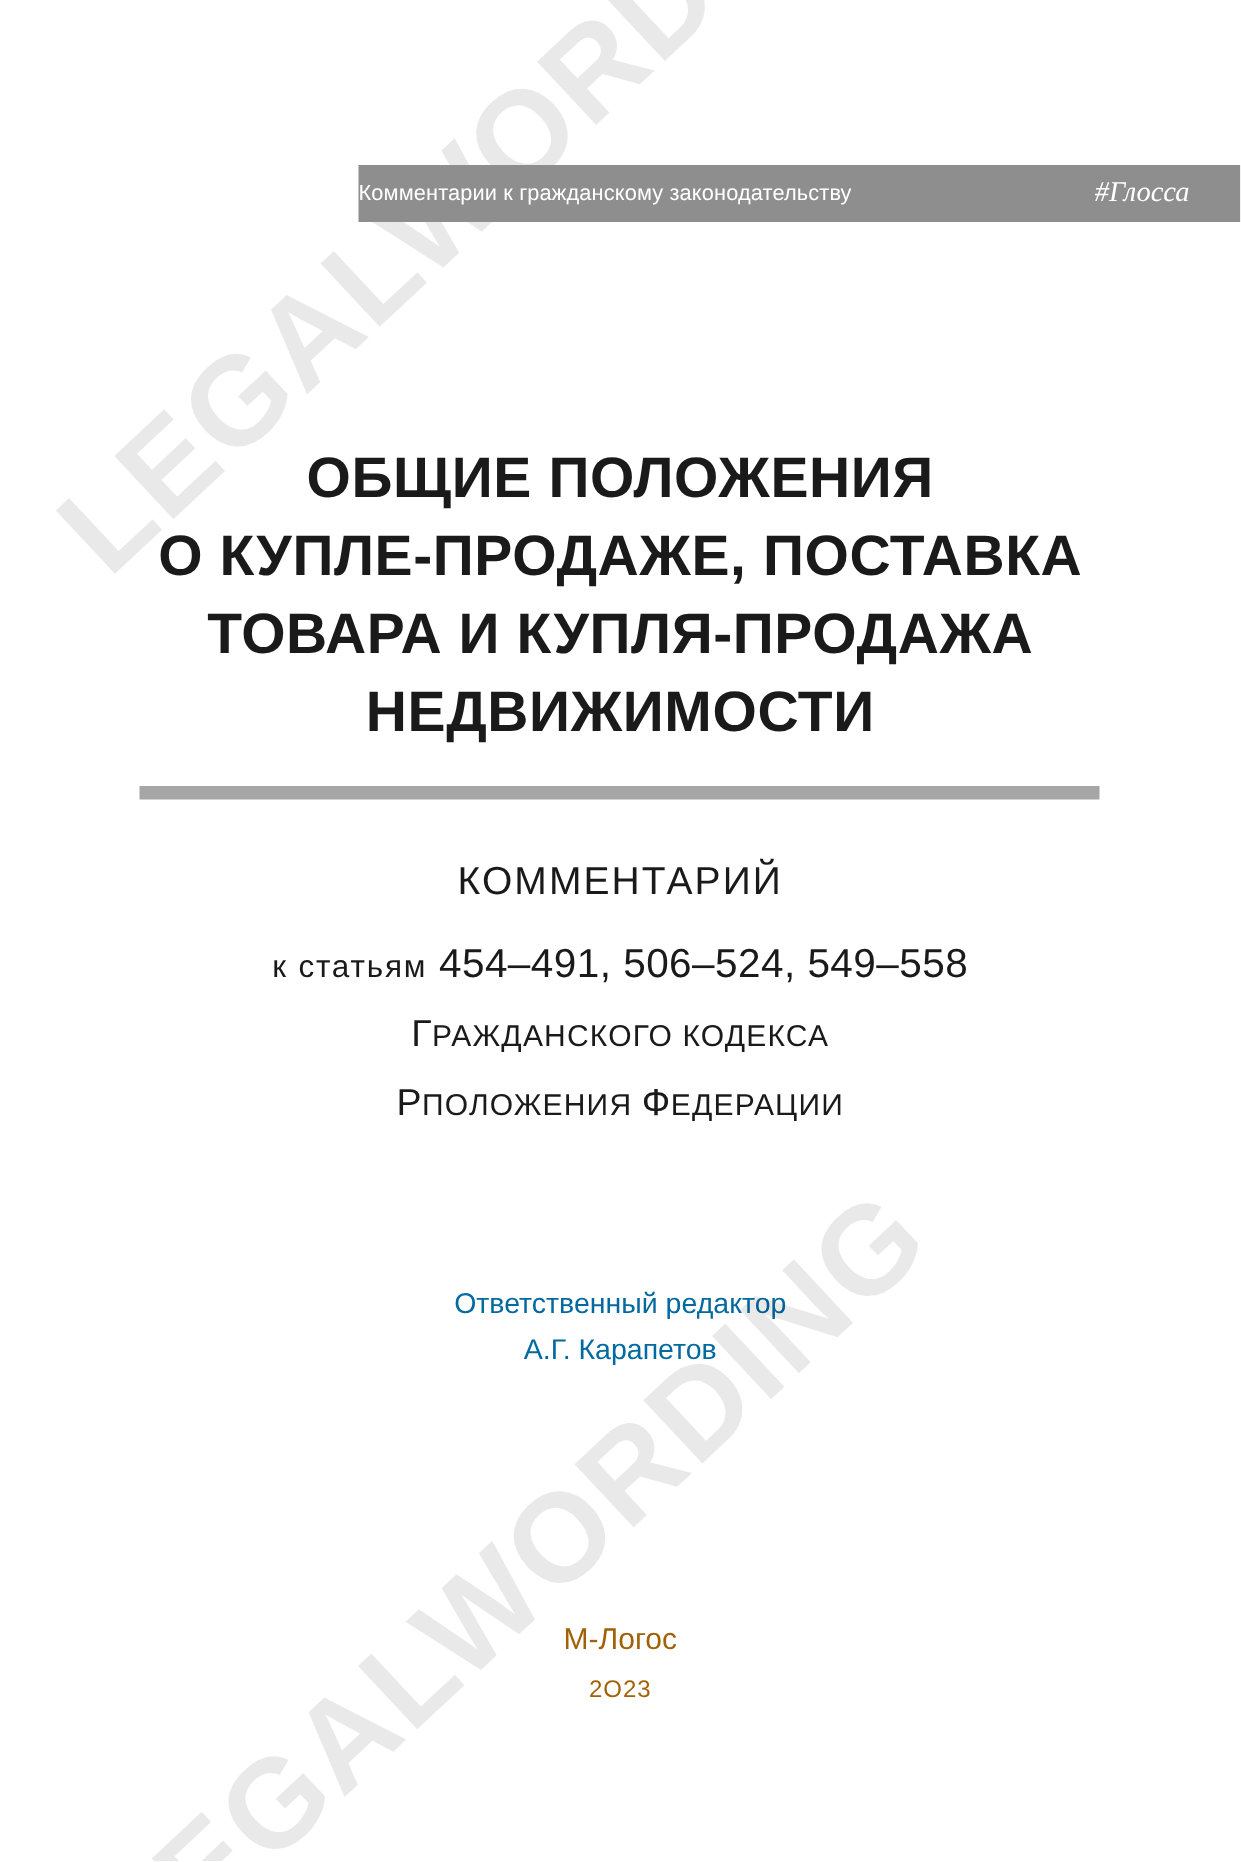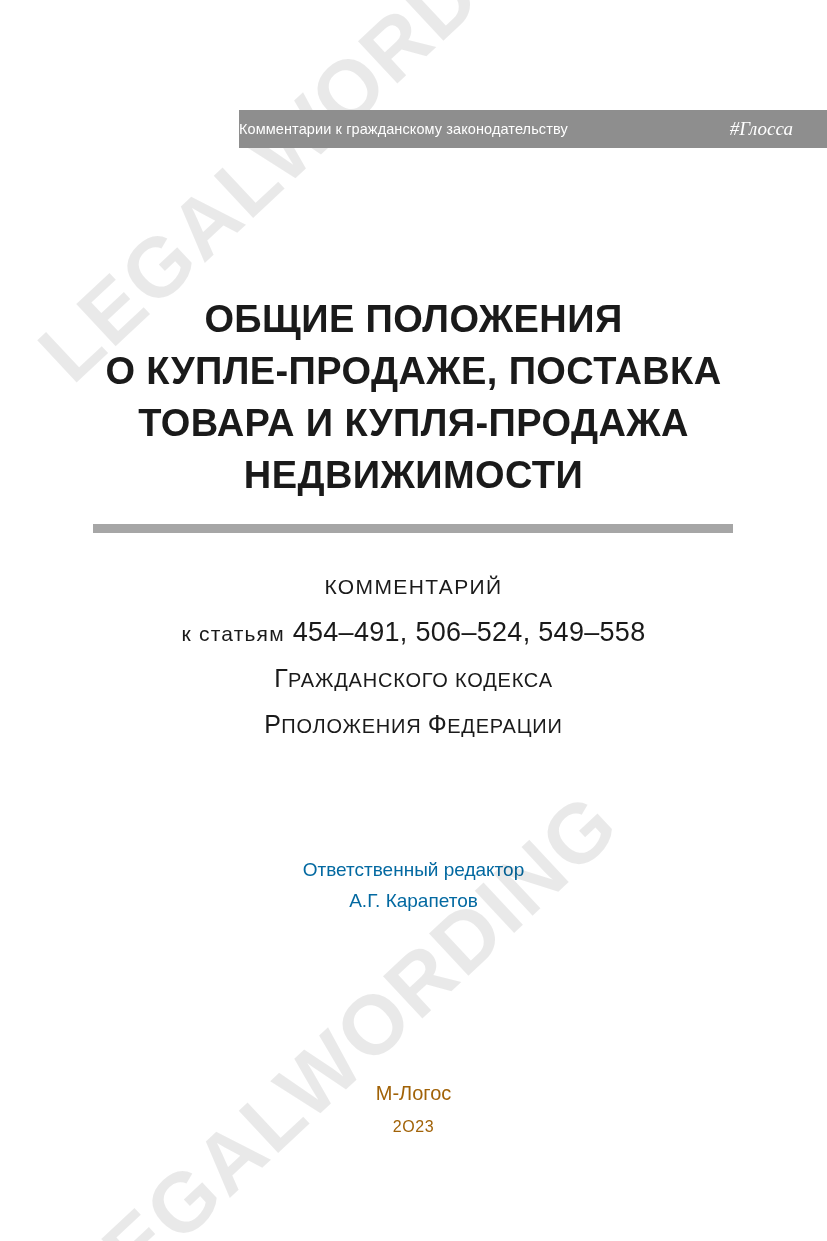--- a/index.html
+++ b/index.html
@@ -106,31 +106,31 @@
 
   .subtitle-block {
     position: absolute;
     top: 570px;
     left: 60px;
     right: 60px;
     text-align: center;
     color: #1a1a1a;
   }
   .sub-kommentariy {
-    font-size: 21px;
+    font-size: 26px;
     letter-spacing: 1.4px;
     line-height: 34px;
     font-weight: 400;
   }
   .sub-articles {
     font-size: 27px;
     line-height: 44px;
     letter-spacing: 0.3px;
     font-weight: 400;
-    margin-top: 6px;
+    margin-top: 16px;
   }
   .sub-articles .small-caps {
     font-size: 21px;
     letter-spacing: 1.2px;
   }
   .sub-code {
     font-size: 25px;
     line-height: 44px;
     letter-spacing: 0.3px;
     font-weight: 400;

